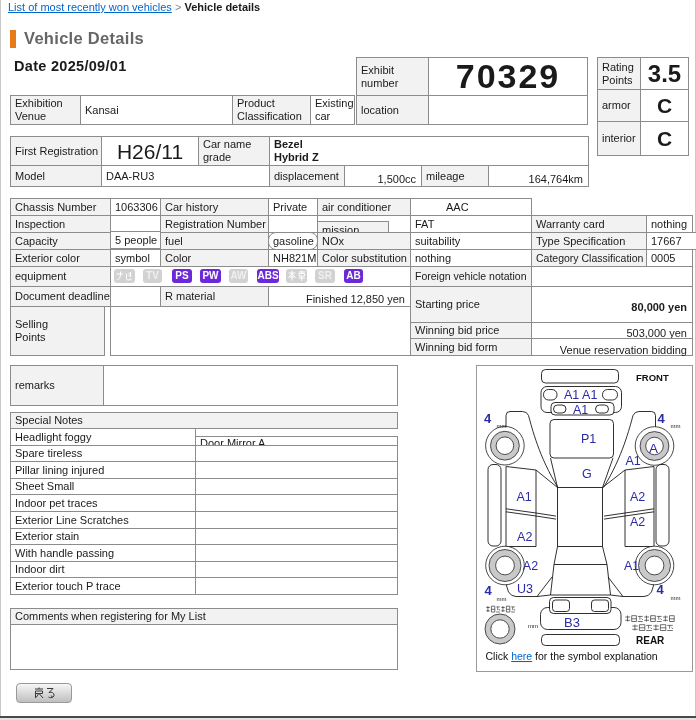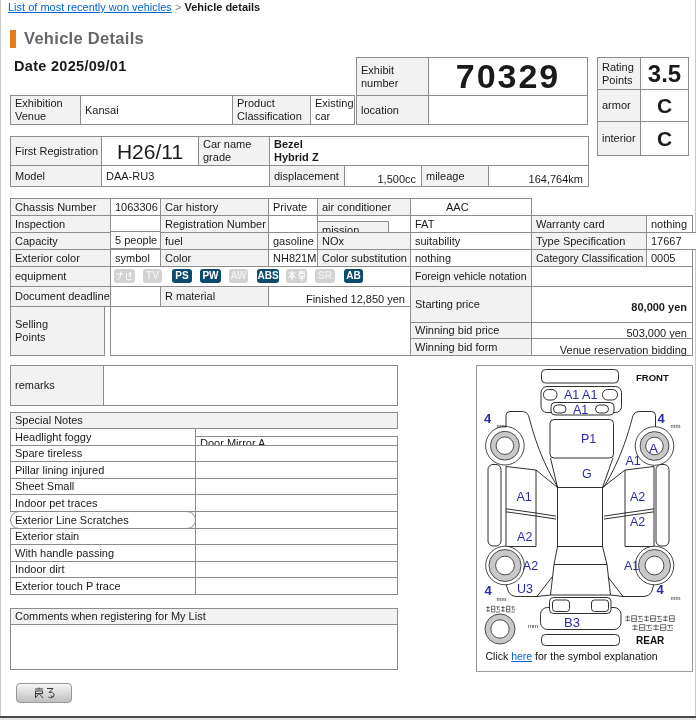--- a/index.html
+++ b/index.html
@@ -1,20 +1,20 @@
 <!DOCTYPE html>
 <html><head><meta charset="utf-8">
 <style>
 html,body{margin:0;padding:0;background:#fff;width:696px;height:720px;overflow:hidden}
 body{position:relative;font-family:"Liberation Sans",sans-serif;color:#1a1a1a}
 .c{position:absolute;box-sizing:border-box;border:1px solid #8c8c8c;font-size:11px;line-height:13px;display:flex;align-items:center;padding:0 0 0 4px;background:#fff;white-space:nowrap}
 .g{background:#f2f2f2}
 .r{justify-content:flex-end;padding:6px 5px 0 0}
 .bb,.bg{position:absolute;top:1.5px;height:14px;line-height:14px;border-radius:3px;font-size:10px;font-weight:bold;color:#fff;text-align:center;display:inline-block;overflow:hidden}
-.bb{background:#0c4a6e}
+.bb{background:#6d28d9}
 .bg{background:#d2d2d2;color:#efefef}
 a{color:#0066cc}
 </style></head>
 <body>
 <div style="position:absolute;left:0;top:0;width:1px;height:716px;background:#c9c9c9"></div>
 <div style="position:absolute;right:0;top:0;width:1px;height:716px;background:#c9c9c9"></div>
 <div style="position:absolute;left:0;top:716px;width:696px;height:2px;background:#4a4a4a"></div>
 <div style="position:absolute;left:0;top:718px;width:696px;height:2px;background:#e3e3e3"></div>
 <div style="position:absolute;left:8px;top:1px;font-size:11px"><a href="#">List of most recently won vehicles</a> <span style="color:#888">&gt;</span> <b>Vehicle details</b></div>
 <div style="position:absolute;left:10px;top:30px;width:6px;height:18px;background:#e87a1a"></div>
@@ -66,21 +66,21 @@
 <div class="c" style="left:110px;top:215px;width:51px;height:18px;"></div>
 <div class="c g" style="left:160px;top:215px;width:109px;height:18px;">Registration Number</div>
 <div class="c" style="left:268px;top:215px;width:50px;height:18px;"></div>
 <div class="c g" style="left:317px;top:211px;width:72px;height:18px;margin-top:10px;">mission</div>
 <div class="c" style="left:410px;top:215px;width:122px;height:18px;">FAT</div>
 <div class="c g" style="left:531px;top:215px;width:116px;height:18px;">Warranty card</div>
 <div class="c" style="left:646px;top:215px;width:47px;height:18px;">nothing</div>
 <div class="c g" style="left:10px;top:232px;width:101px;height:18px;">Capacity</div>
 <div class="c" style="left:110px;top:231px;width:51px;height:18px;">5 people</div>
 <div class="c g" style="left:160px;top:232px;width:109px;height:18px;">fuel</div>
-<div class="c" style="left:268px;top:232px;width:50px;height:18px;">gasoline</div>
+<div class="c" style="left:268px;top:232px;width:50px;height:18px;border-radius:8px;">gasoline</div>
 <div class="c g" style="left:317px;top:232px;width:94px;height:18px;">NOx</div>
 <div class="c" style="left:410px;top:232px;width:122px;height:18px;">suitability</div>
 <div class="c g" style="left:531px;top:232px;width:116px;height:18px;">Type Specification</div>
 <div class="c" style="left:646px;top:232px;width:68px;height:18px;">17667</div>
 <div class="c g" style="left:10px;top:249px;width:101px;height:18px;">Exterior color</div>
 <div class="c" style="left:110px;top:249px;width:51px;height:18px;">symbol</div>
 <div class="c g" style="left:160px;top:249px;width:109px;height:18px;">Color</div>
 <div class="c" style="left:268px;top:249px;width:50px;height:18px;">NH821M</div>
 <div class="c g" style="left:317px;top:249px;width:94px;height:18px;">Color substitution</div>
 <div class="c" style="left:410px;top:249px;width:122px;height:18px;">nothing</div>
@@ -130,21 +130,21 @@
 <div class="c" style="left:10px;top:428px;width:186px;height:18px;">Headlight foggy</div>
 <div class="c" style="left:195px;top:436px;width:203px;height:14px;">Door Mirror A</div>
 <div class="c" style="left:10px;top:445px;width:186px;height:17px;">Spare tireless</div>
 <div class="c" style="left:195px;top:445px;width:203px;height:17px;"></div>
 <div class="c" style="left:10px;top:461px;width:186px;height:18px;">Pillar lining injured</div>
 <div class="c" style="left:195px;top:461px;width:203px;height:18px;"></div>
 <div class="c" style="left:10px;top:478px;width:186px;height:17px;">Sheet Small</div>
 <div class="c" style="left:195px;top:478px;width:203px;height:17px;"></div>
 <div class="c" style="left:10px;top:494px;width:186px;height:18px;">Indoor pet traces</div>
 <div class="c" style="left:195px;top:494px;width:203px;height:18px;"></div>
-<div class="c" style="left:10px;top:511px;width:186px;height:18px;border-radius:9px;">Exterior Line Scratches</div>
+<div class="c" style="left:10px;top:511px;width:186px;height:18px;">Exterior Line Scratches</div>
 <div class="c" style="left:195px;top:511px;width:203px;height:18px;"></div>
 <div class="c" style="left:10px;top:528px;width:186px;height:17px;">Exterior stain</div>
 <div class="c" style="left:195px;top:528px;width:203px;height:17px;"></div>
 <div class="c" style="left:10px;top:544px;width:186px;height:18px;">With handle passing</div>
 <div class="c" style="left:195px;top:544px;width:203px;height:18px;"></div>
 <div class="c" style="left:10px;top:561px;width:186px;height:17px;">Indoor dirt</div>
 <div class="c" style="left:195px;top:561px;width:203px;height:17px;"></div>
 <div class="c" style="left:10px;top:577px;width:186px;height:18px;">Exterior touch P trace</div>
 <div class="c" style="left:195px;top:577px;width:203px;height:18px;"></div>
 <div class="c g" style="left:10px;top:608px;width:388px;height:17px;">Comments when registering for My List</div>

